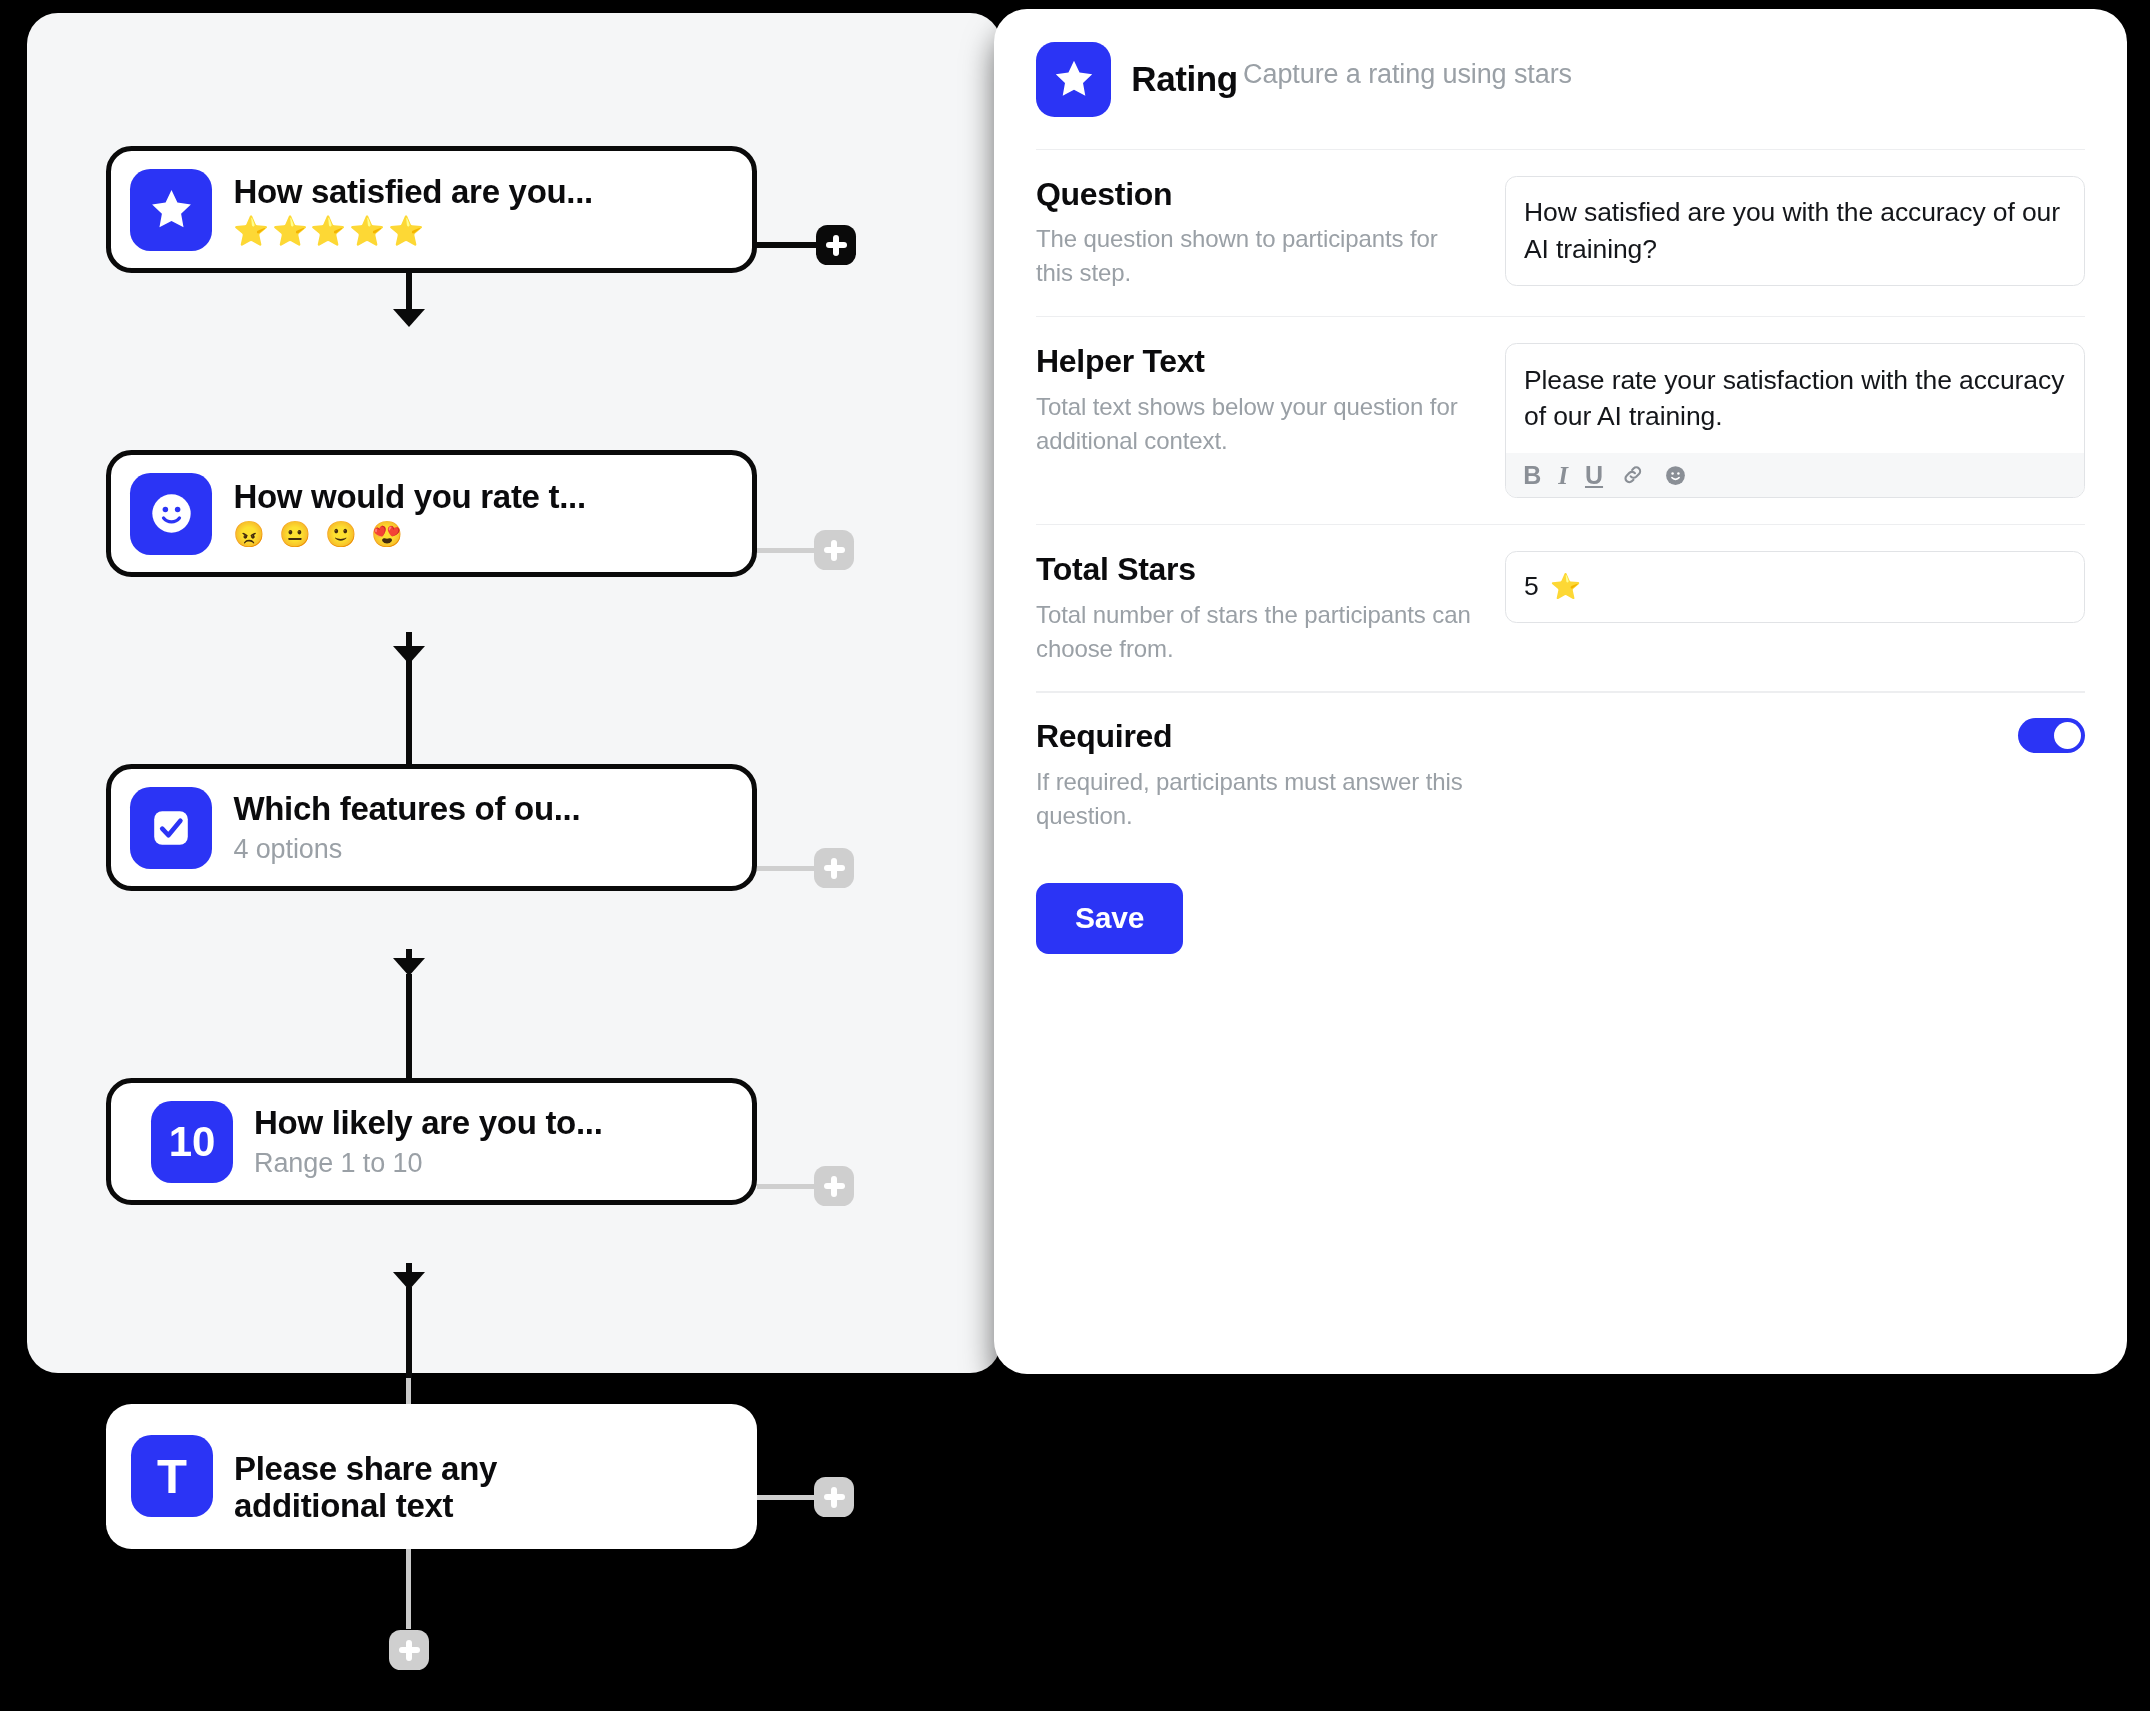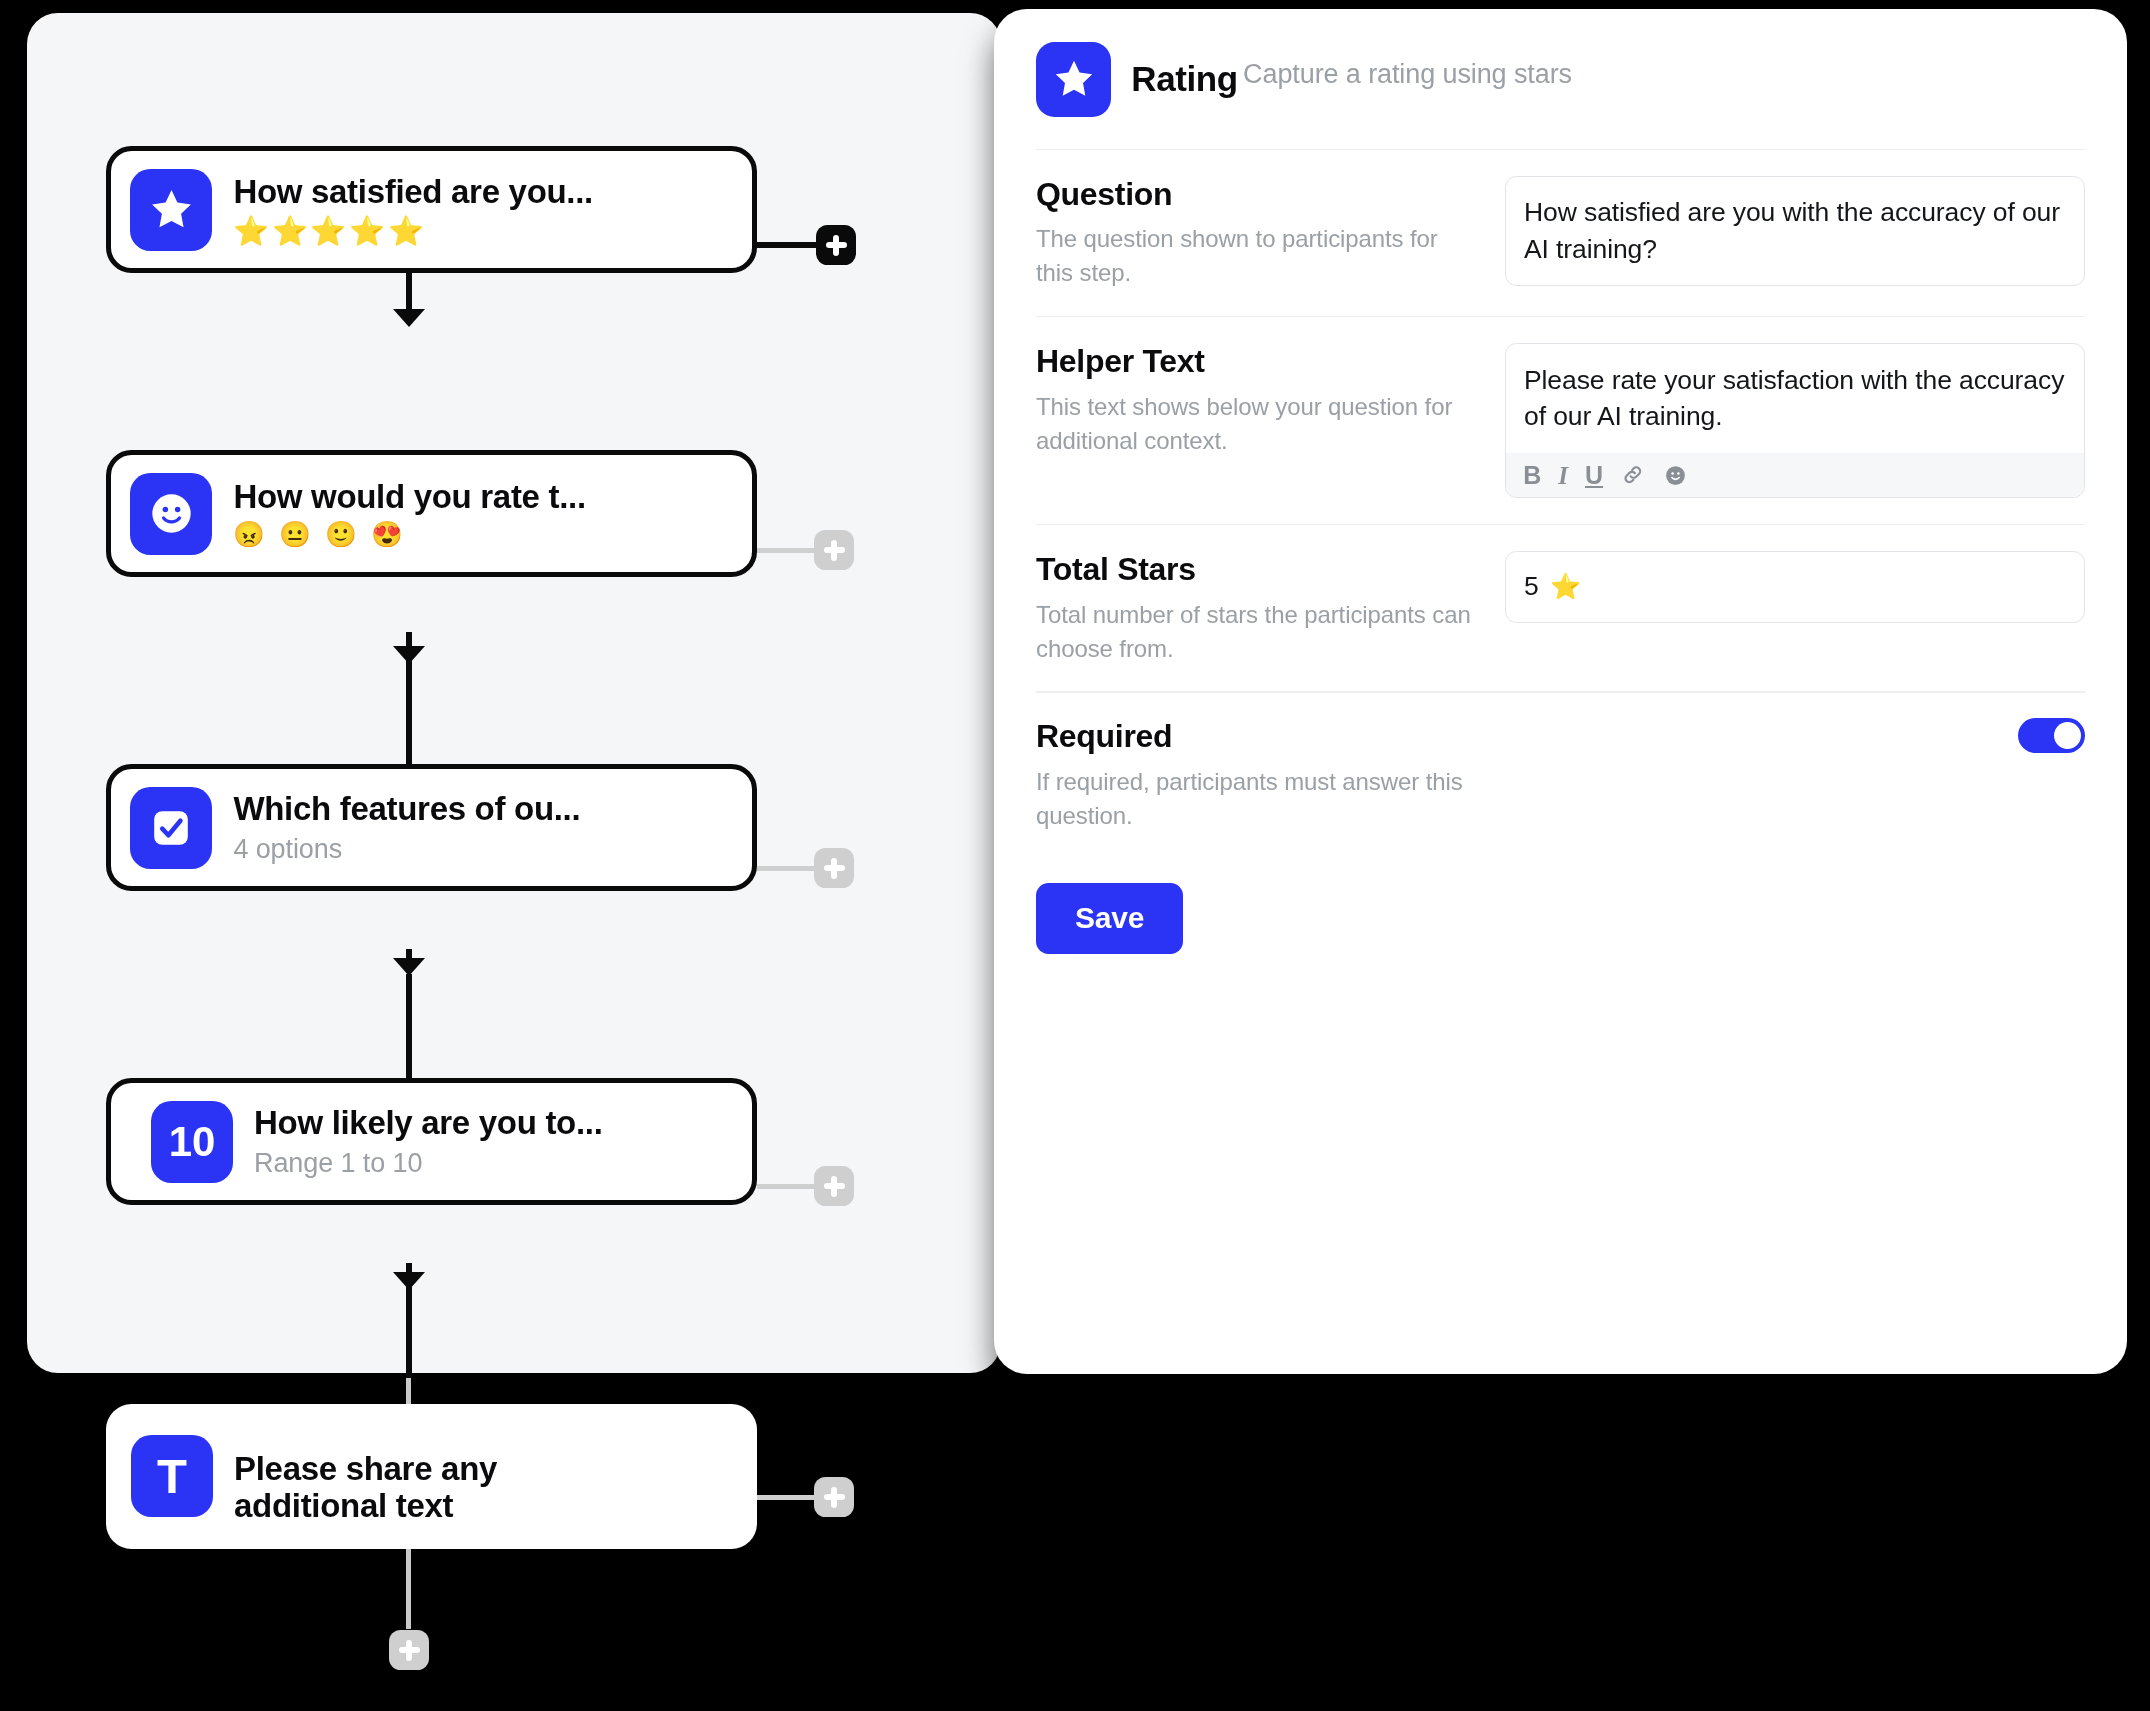--- a/index.html
+++ b/index.html
@@ -346,21 +346,21 @@
           <div class="ftext">How satisfied are you with the accuracy of our AI training?</div>
         </div>
       </div>
     </div>
 
     <div class="divider"></div>
 
     <div class="row">
       <div class="row-label">
         <div class="lbl-title">Helper Text</div>
-        <div class="lbl-desc">This text shows below your question for additional context.</div>
+        <div class="lbl-desc">Total text shows below your question for additional context.</div>
       </div>
       <div class="row-ctl">
         <div class="field">
           <div class="ftext">Please rate your satisfaction with the accuracy of our AI training.</div>
           <div class="ftoolbar">
             <span class="tb b">B</span>
             <span class="tb i">I</span>
             <span class="tb u">U</span>
             <span class="tb">
               <svg width="25.6" height="25.6" viewBox="0 0 24 24" fill="none" stroke="#8A8F96" stroke-width="2" stroke-linecap="round" aria-hidden="true">

